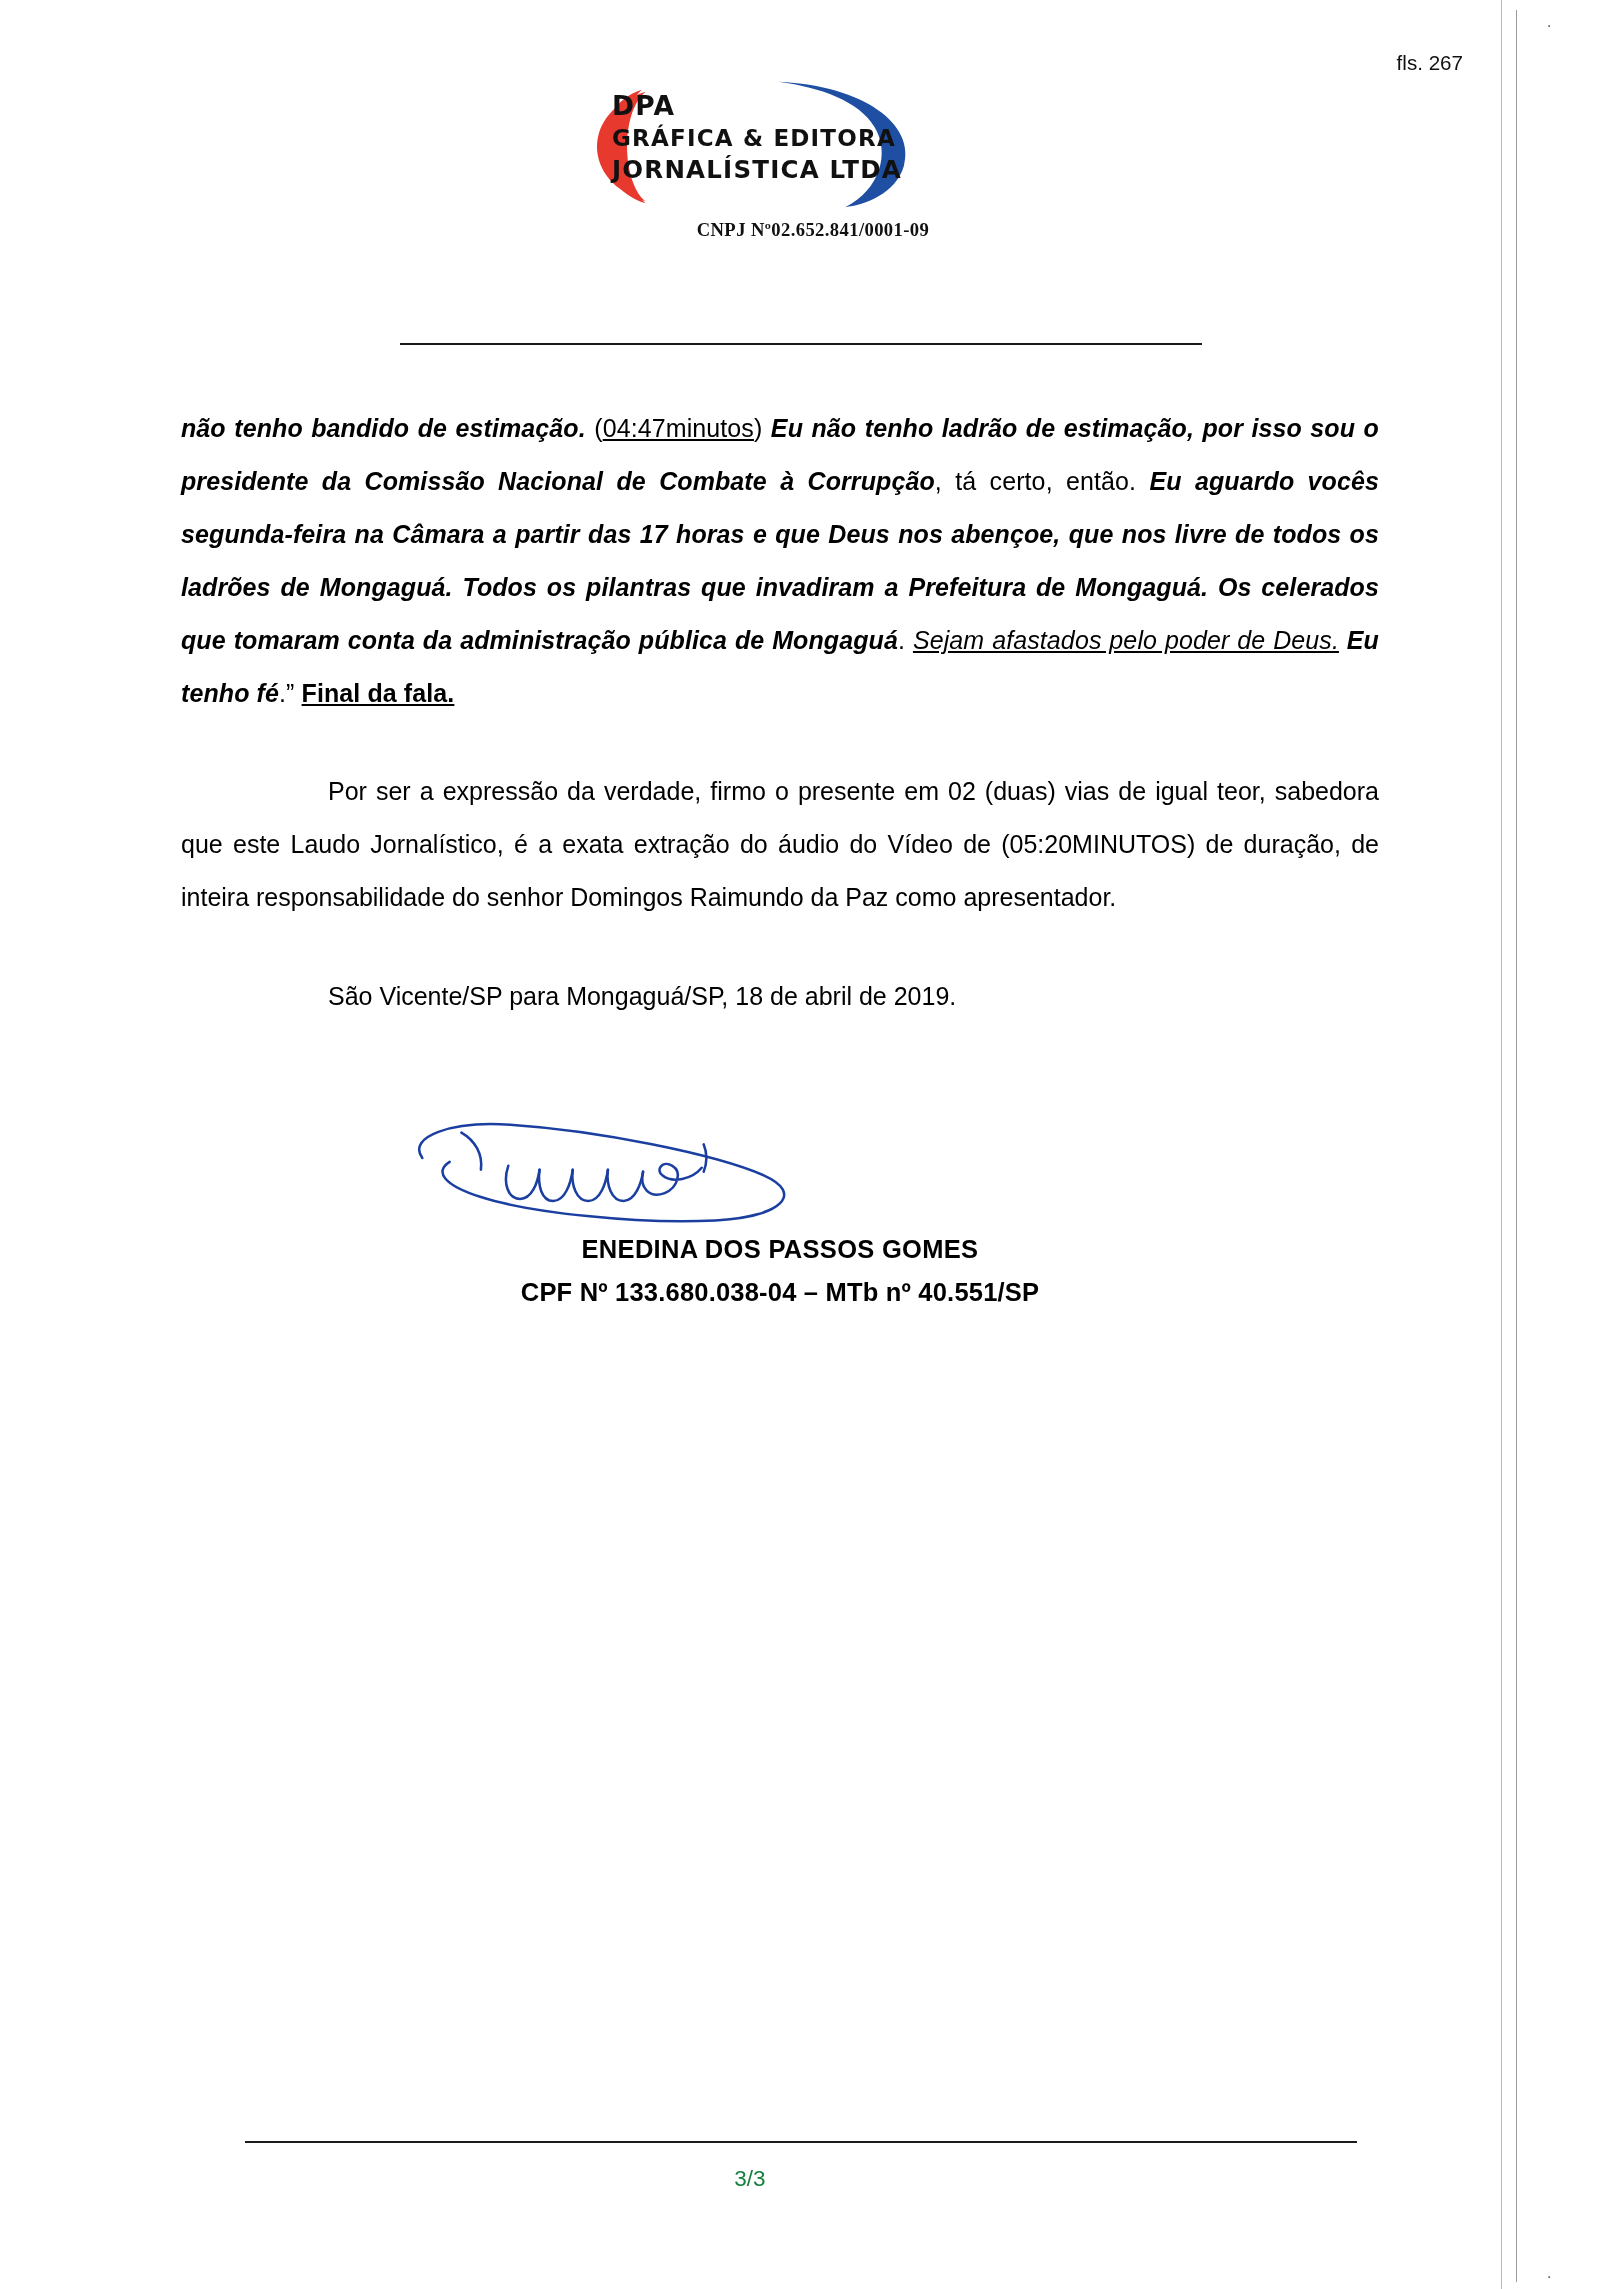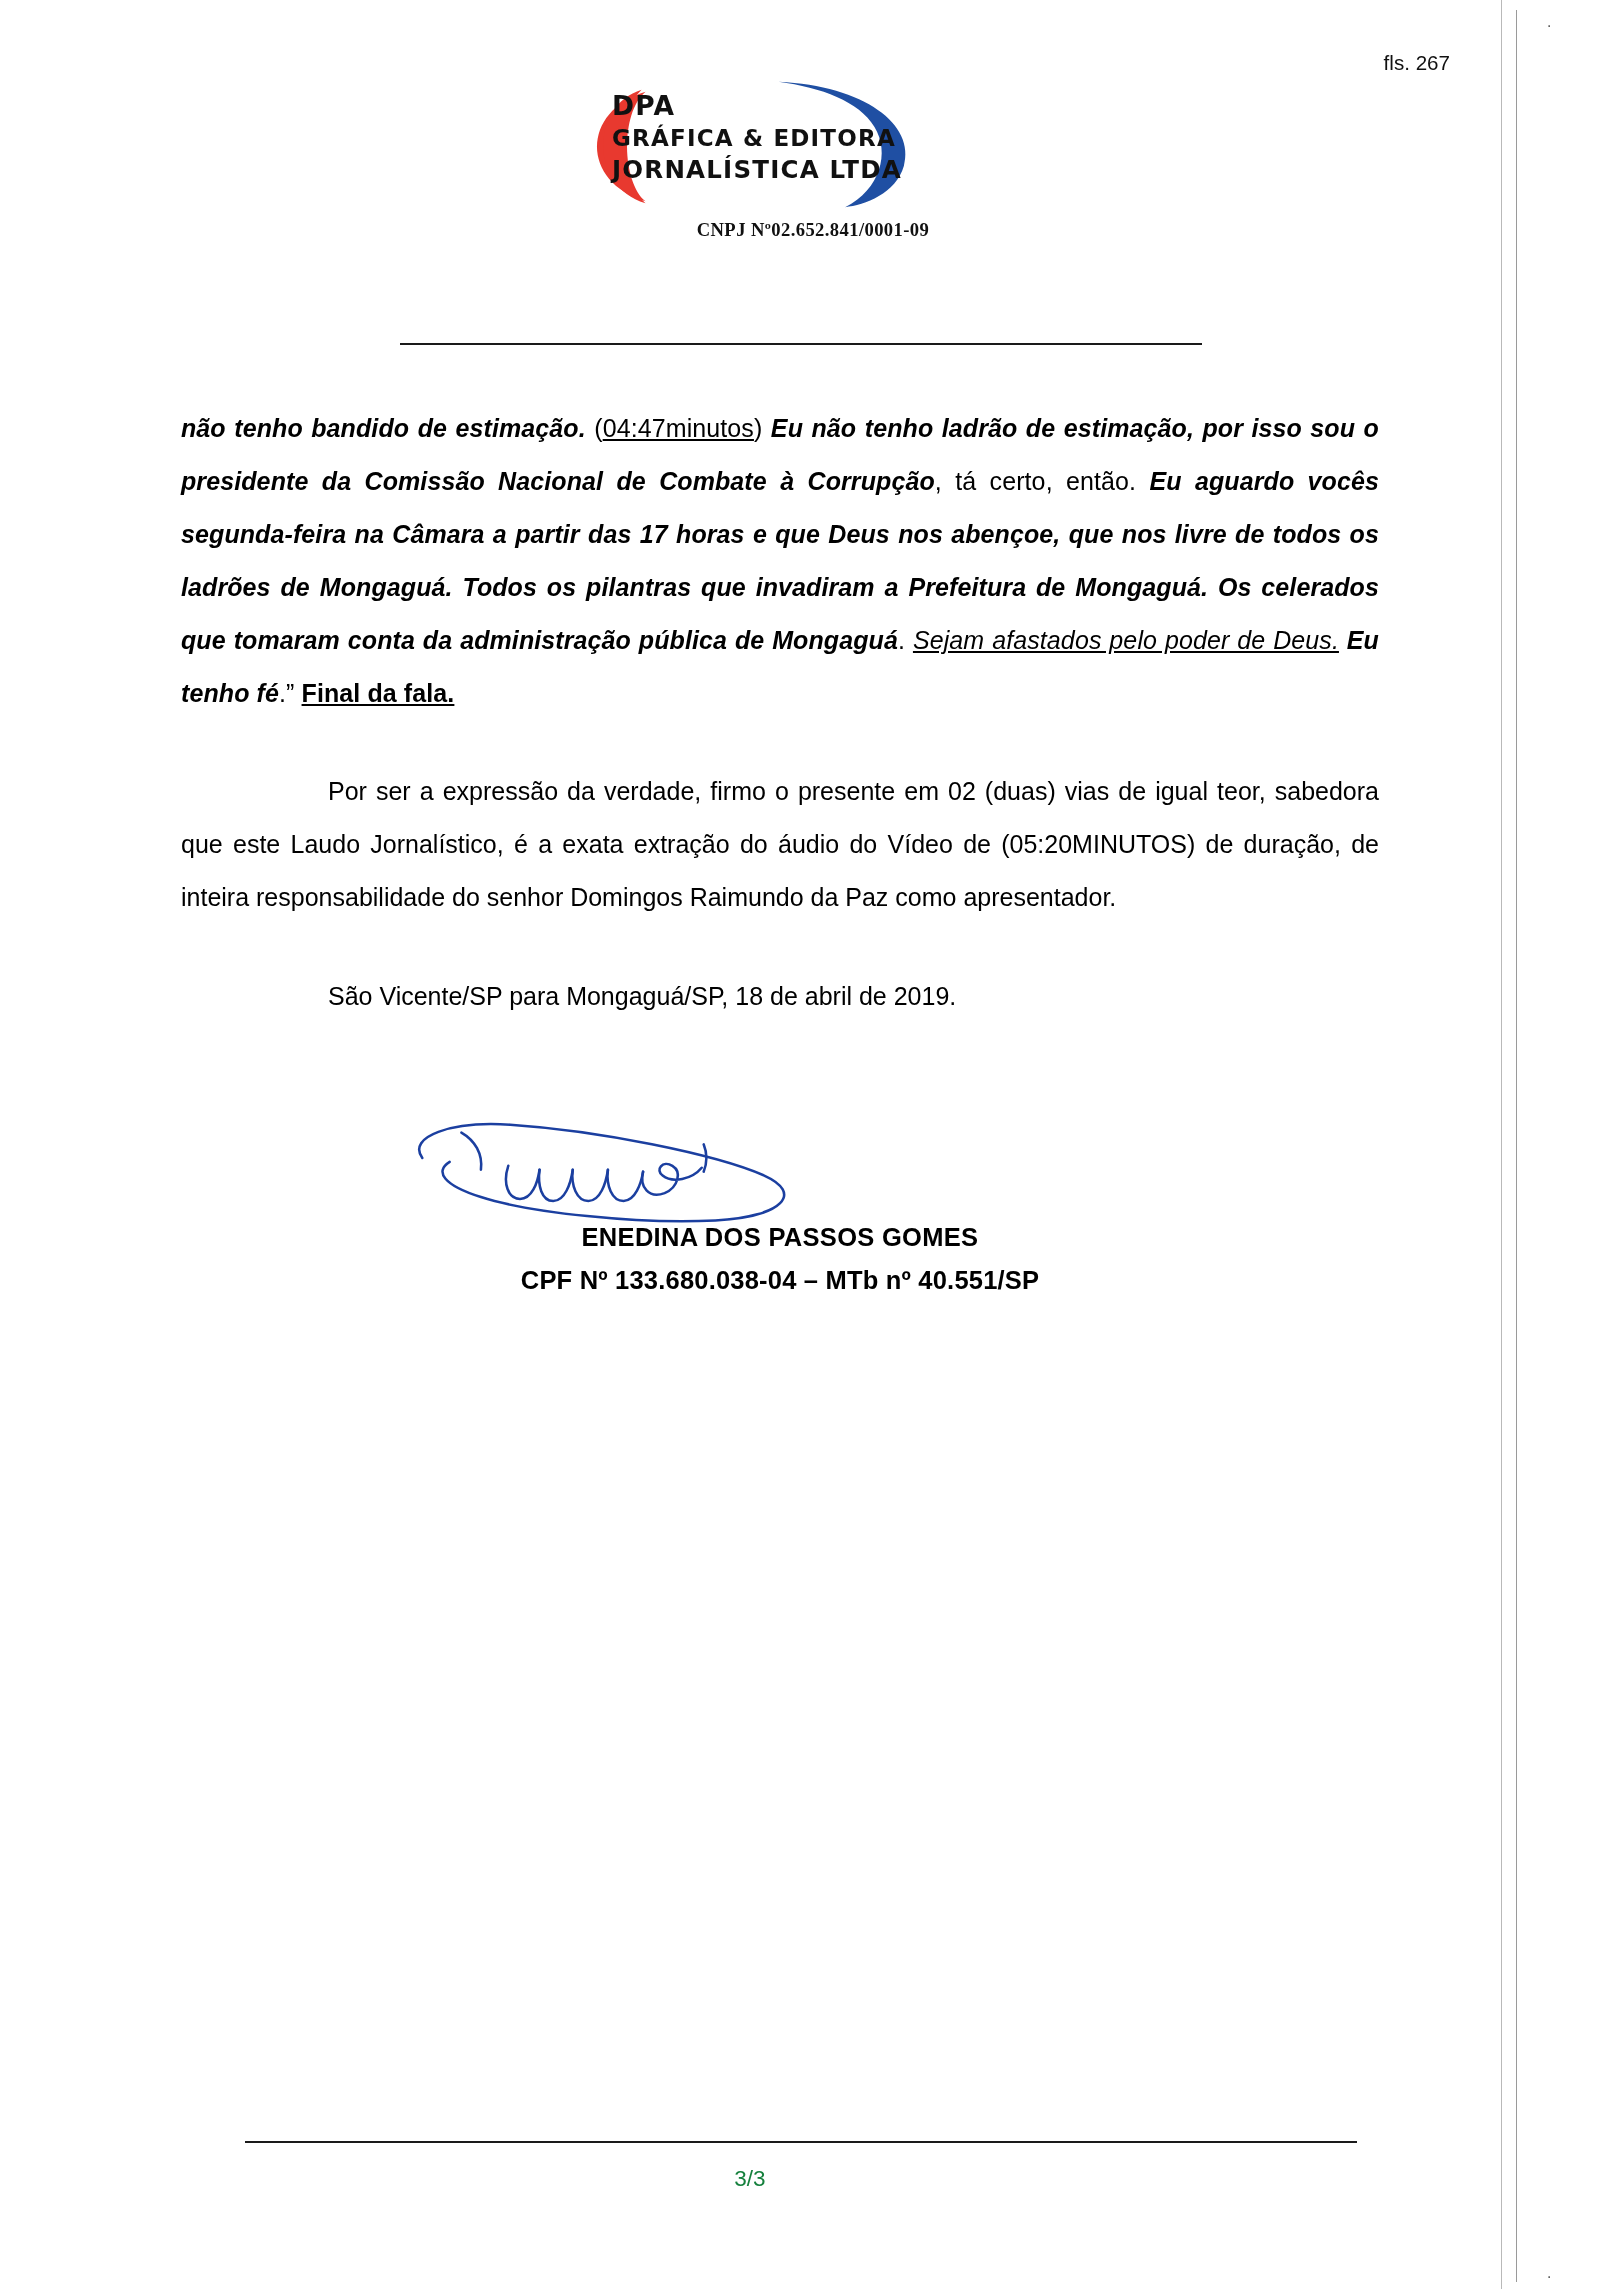--- a/index.html
+++ b/index.html
@@ -66,21 +66,21 @@
     line-height: 21.6px;
     color: #1a1a1a;
     white-space: nowrap;
     letter-spacing: 0.1px;
   }
 
   
   .folio {
     position: absolute;
     top: 51px;
-    right: 170px;
+    right: 157px;
     font-size: 20.6px;
     color: #111;
     font-family: "Liberation Sans", sans-serif;
   }
 
   
   .letterhead {
     position: absolute;
     top: 76px;
     left: 0;
@@ -194,21 +194,21 @@
   .sign-svg {
     position: absolute;
     top: -61px;
     left: 211px;
   }
   .sign-name {
     position: relative;
     font-size: 25.5px;
     font-weight: bold;
     letter-spacing: 0.3px;
-    margin: 0;
+    margin: 12px;
     padding-top: 47px;
   }
   .sign-cpf {
     position: relative;
     font-size: 25.5px;
     font-weight: bold;
     letter-spacing: 0.2px;
     margin: 13.7px 0 0 0;
   }
 

